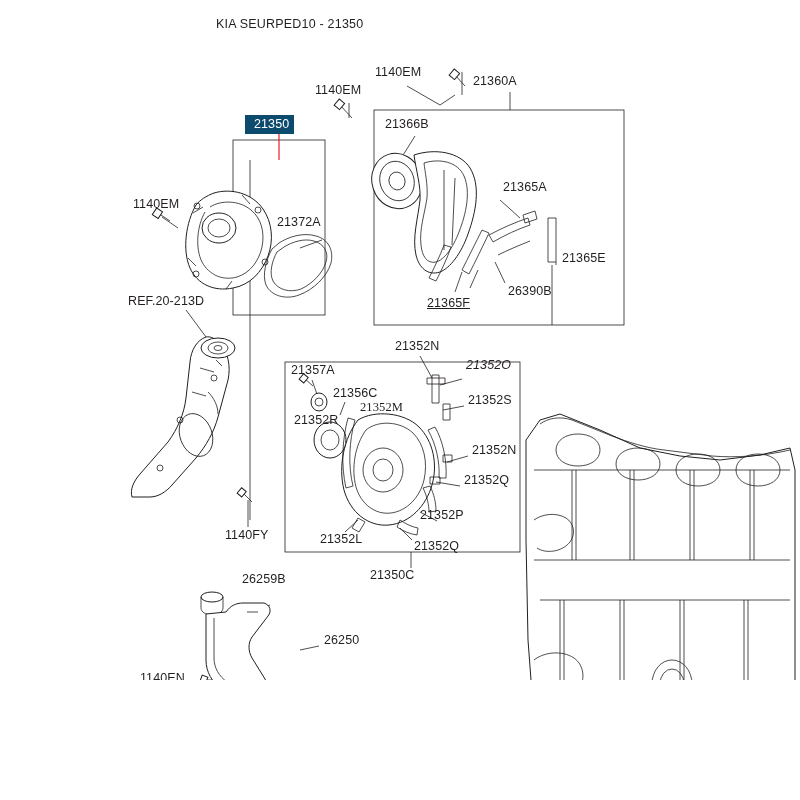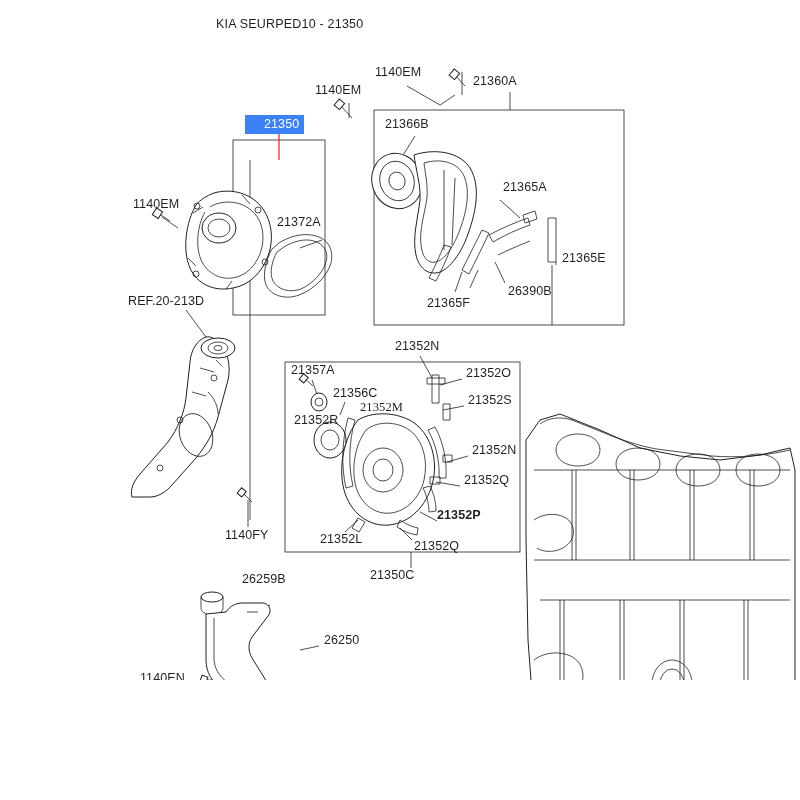--- a/index.html
+++ b/index.html
@@ -28,22 +28,22 @@
     position: absolute;
     font-size: 12.5px;
     color: #231f20;
     white-space: nowrap;
     letter-spacing: 0.1px;
   }
   .lbl-hl {
     position: absolute;
     font-size: 12.5px;
     color: #ffffff;
-    background: #3b82f6;
-    padding: 2px 5px 3px 19px;
+    background: #0c4a6e;
+    padding: 2px 5px 3px 9px;
     white-space: nowrap;
     letter-spacing: 0.1px;
   }
   svg.layer {
     position: absolute;
     left: 0;
     top: 0;
     width: 800px;
     height: 800px;
   }
@@ -258,33 +258,33 @@
   <div class="lbl-hl" style="left:245px; top:115px;">21350</div>
 
   <div class="lbl" style="left:375px; top:65px;">1140EM</div>
   <div class="lbl" style="left:473px; top:74px;">21360A</div>
   <div class="lbl" style="left:315px; top:83px;">1140EM</div>
   <div class="lbl" style="left:385px; top:117px;">21366B</div>
   <div class="lbl" style="left:503px; top:180px;">21365A</div>
   <div class="lbl" style="left:133px; top:197px;">1140EM</div>
   <div class="lbl" style="left:277px; top:215px;">21372A</div>
   <div class="lbl" style="left:562px; top:251px;">21365E</div>
-  <div class="lbl" style="left:427px; top:296px;">21365F</div>
+  <div class="lbl" style="left:427px; top:296px;text-decoration:underline;">21365F</div>
   <div class="lbl" style="left:508px; top:284px;">26390B</div>
   <div class="lbl" style="left:128px; top:294px;">REF.20-213D</div>
   <div class="lbl" style="left:395px; top:339px;">21352N</div>
   <div class="lbl" style="left:291px; top:363px;">21357A</div>
-  <div class="lbl" style="left:466px; top:366px;">21352O</div>
+  <div class="lbl" style="left:466px; top:358px;font-style:italic;">21352O</div>
   <div class="lbl" style="left:333px; top:386px;">21356C</div>
   <div class="lbl" style="left:468px; top:393px;">21352S</div>
   <div class="lbl" style="left:360px; top:400px;font-family:Liberation Serif, serif;">21352M</div>
   <div class="lbl" style="left:294px; top:413px;">21352R</div>
   <div class="lbl" style="left:472px; top:443px;">21352N</div>
   <div class="lbl" style="left:464px; top:473px;">21352Q</div>
-  <div class="lbl" style="left:437px; top:508px;font-weight:bold;">21352P</div>
+  <div class="lbl" style="left:420px; top:508px;">21352P</div>
   <div class="lbl" style="left:225px; top:528px;">1140FY</div>
   <div class="lbl" style="left:320px; top:532px;">21352L</div>
   <div class="lbl" style="left:414px; top:539px;">21352Q</div>
   <div class="lbl" style="left:370px; top:568px;">21350C</div>
   <div class="lbl" style="left:242px; top:572px;text-align:center;">26259B</div>
   <div class="lbl" style="left:324px; top:633px;">26250</div>
   <div class="lbl" style="left:140px; top:671px;">1140EN</div>
   <div class="lbl" style="left:311px; top:702px;">21186B</div>
 
 </div>

